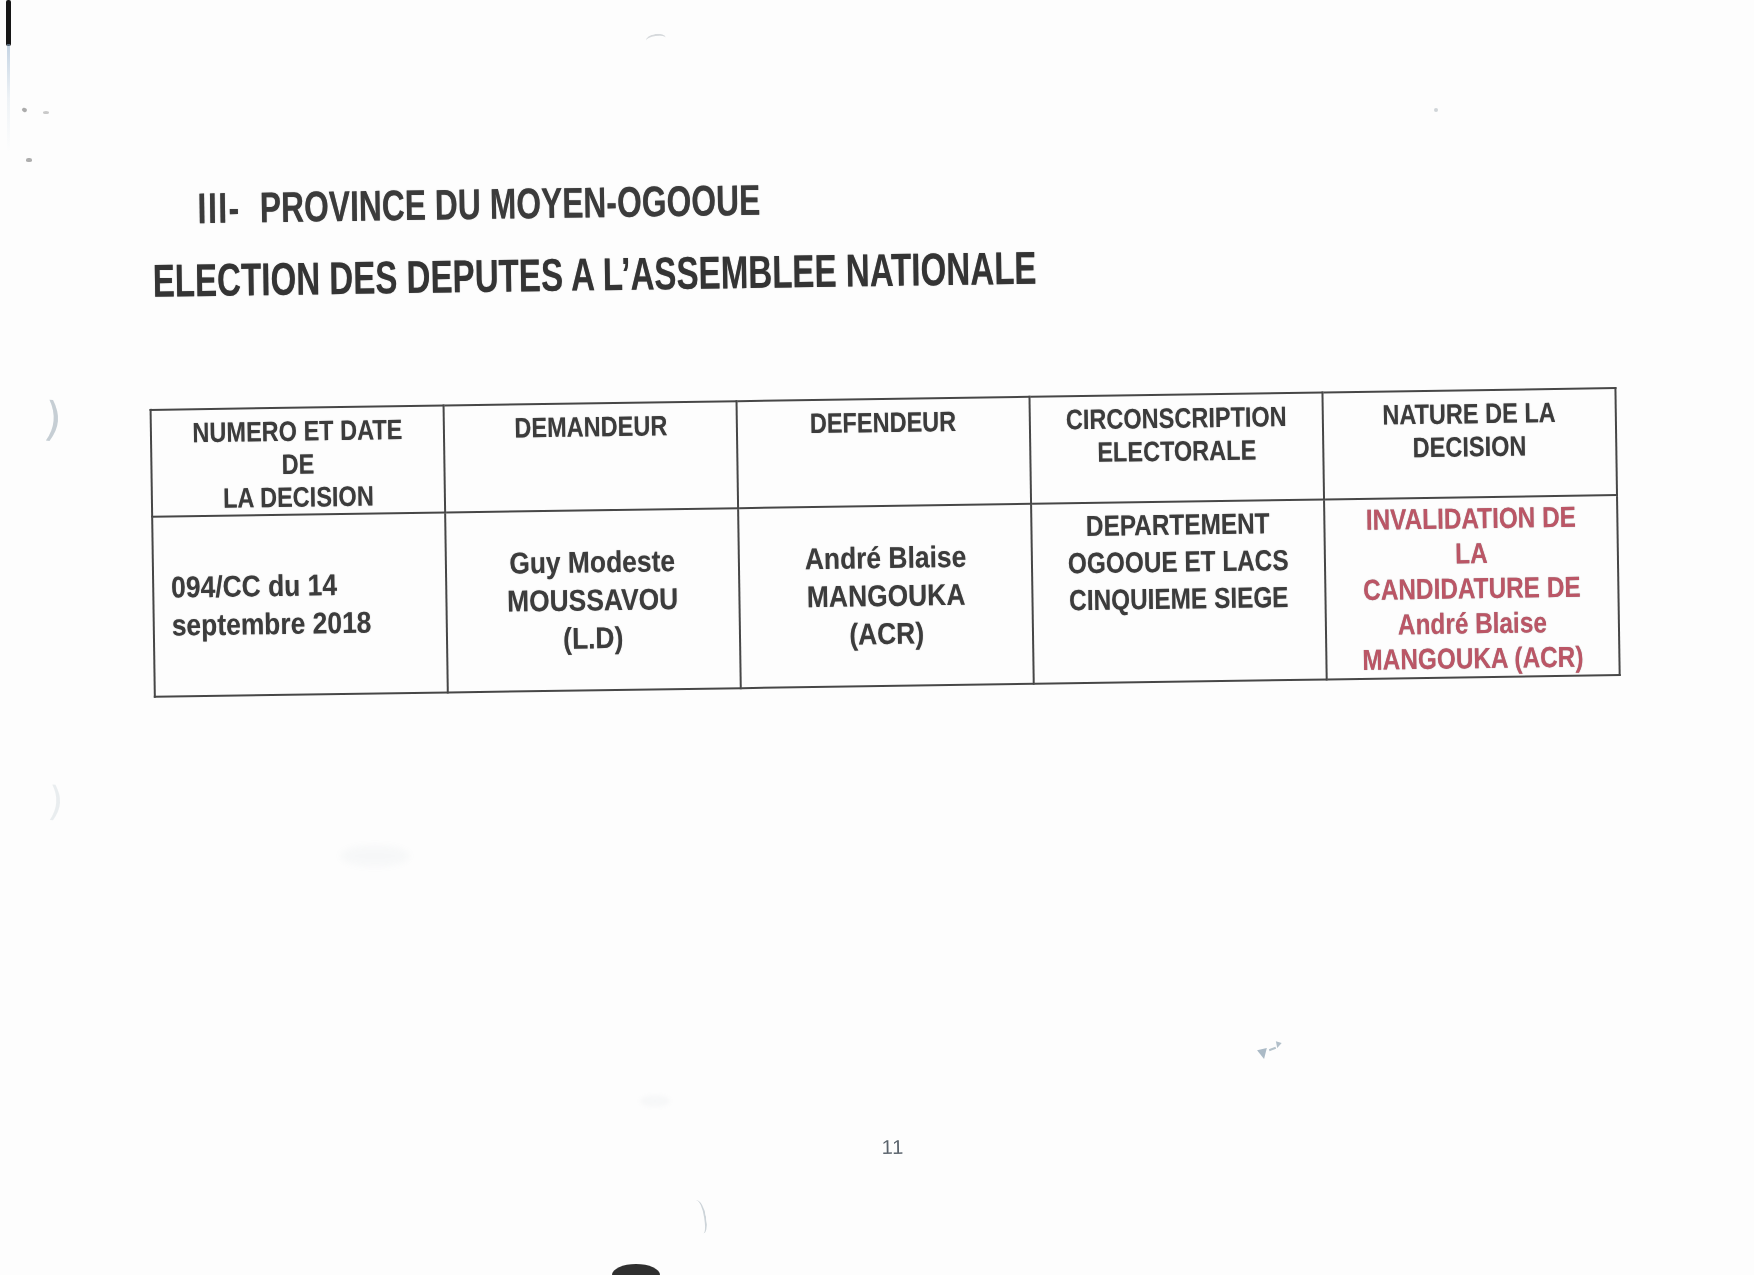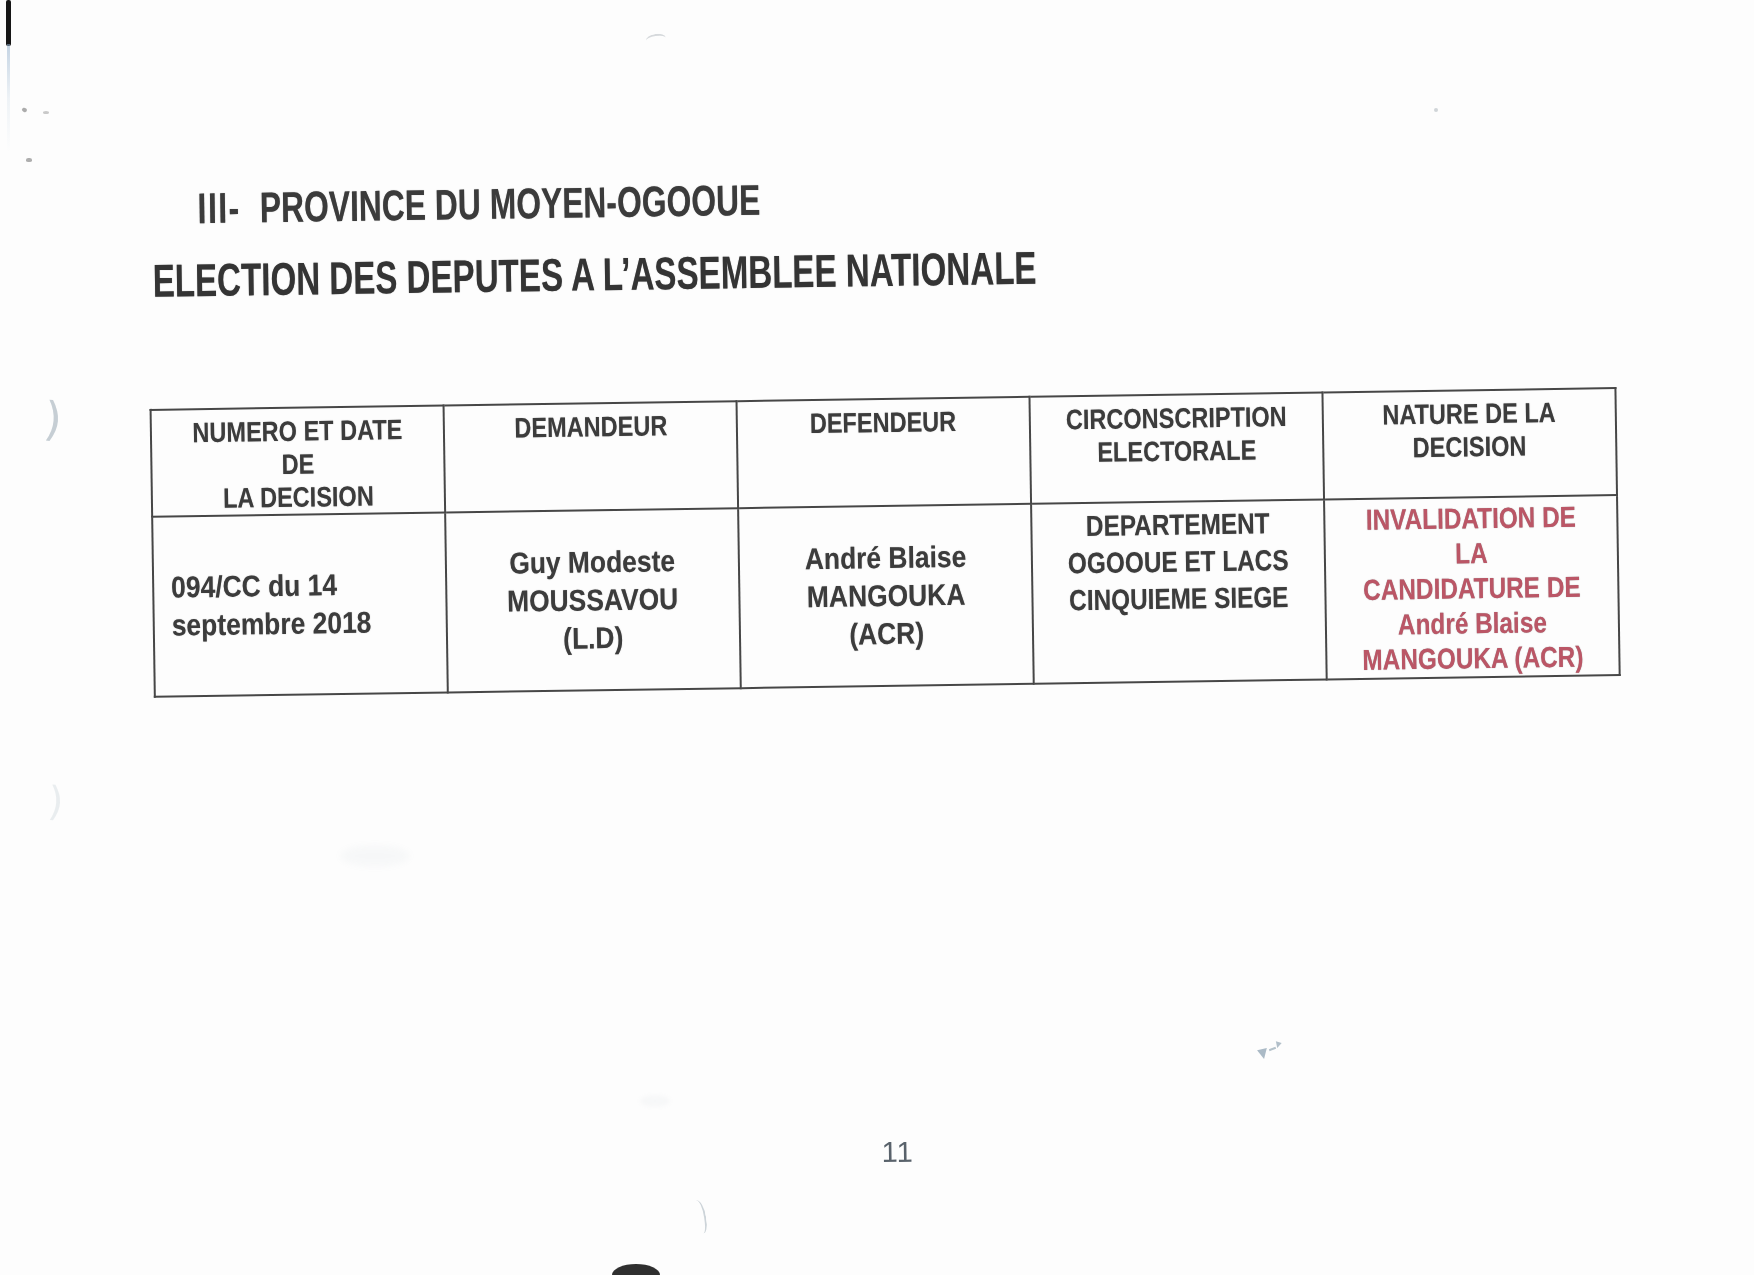--- a/index.html
+++ b/index.html
@@ -52,21 +52,21 @@
   }
   tbody td .cellc{display:inline-block;transform:scaleX(.88);transform-origin:50% 50%;}
   td.cell-numero{text-align:left;padding-left:17px;}
   td.cell-numero .cellc{transform:scaleX(.88);transform-origin:0 50%;}
   td.cell-circ,td.cell-nature{vertical-align:top;padding-top:4px;font-size:29px;line-height:37px;}
   td.cell-circ .cellc,td.cell-nature .cellc{transform:scaleX(.84);transform-origin:50% 0;}
   td.cell-nature{line-height:35px;padding-top:3px;color:#bb5666;}
 
   .page-number{
     position:absolute;left:872px;top:1136px;
-    font-size:29px;color:#59626b;letter-spacing:1px;
+    font-size:20px;color:#59626b;letter-spacing:1px;
   }
 
   
   .art{position:absolute;}
   .edge-bar{left:6px;top:0;width:5px;height:46px;background:#161616;border-radius:2px;}
   .edge-streak{left:7px;top:44px;width:3px;height:108px;
     background:linear-gradient(to bottom,rgba(150,178,206,.55),rgba(170,195,215,.18),transparent);}
   .speck1{left:22px;top:108px;width:5px;height:4px;background:#6a6a6a;opacity:.55;border-radius:50%;transform:rotate(20deg);}
   .speck2{left:43px;top:111px;width:6px;height:3px;background:#7a7a7a;opacity:.4;border-radius:50%;}
   .speck3{left:26px;top:158px;width:6px;height:4px;background:#5f5f5f;opacity:.5;border-radius:40%;}

